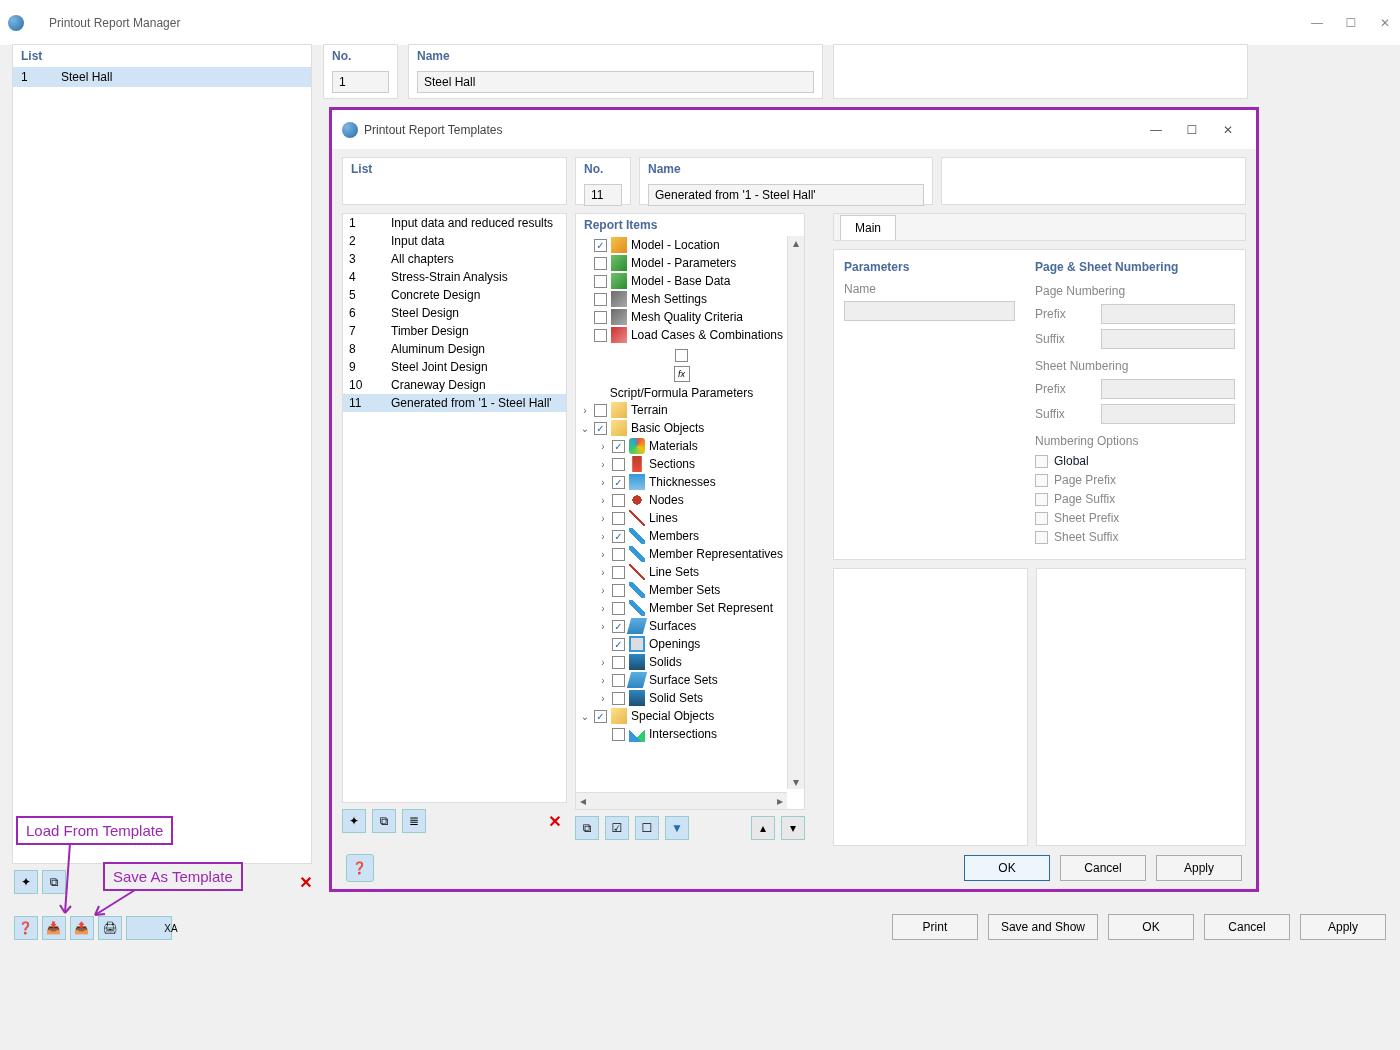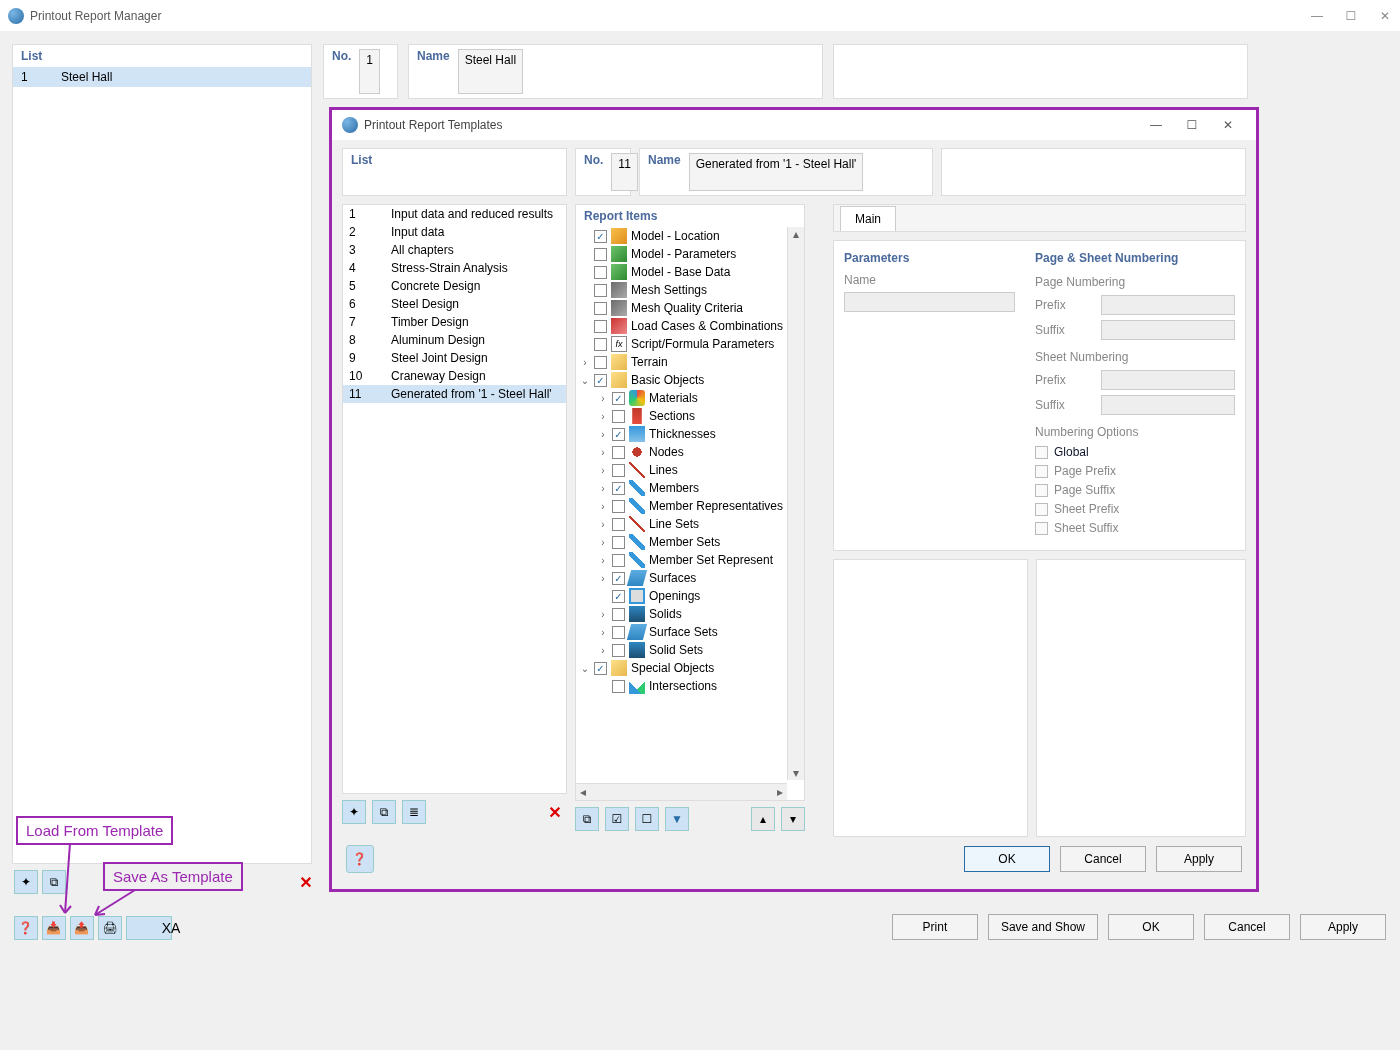--- a/index.html
+++ b/index.html
@@ -1,36 +1,36 @@
 <!DOCTYPE html>
 <html><head>
 <meta charset="utf-8">
 <style>
 * { box-sizing: border-box; margin: 0; padding: 0; font-family: "Segoe UI", Tahoma, sans-serif; font-size: 12px; }
 body { background: #f0f0f0; width: 1400px; height: 1050px; position: relative; overflow: hidden; }
 
-.titlebar { height: 31px; display: flex; align-items: center; padding: 0 8px; background: #fff; color: #555; }
+.titlebar { height: 45px; display: flex; align-items: center; padding: 0 8px; background: #fff; color: #555; gap: 19px; }
 .titlebar .app-icon { width: 16px; height: 16px; margin-right: 6px; background: radial-gradient(circle at 30% 30%, #7bb7e5, #2a6ca5); border-radius: 50%; }
 .titlebar .title { flex: 1; color: #5a5a5a; }
 .titlebar .win-controls { display: flex; gap: 20px; }
 .titlebar .win-btn { width: 14px; height: 14px; display: inline-flex; align-items: center; justify-content: center; color: #888; cursor: default; }
 .list-header { display: flex; padding: 4px 8px; color: #4a6a9c; font-weight: 600; }
 .list-row { display: flex; padding: 3px 8px; background: #d0e4f5; }
 .list-row .num { width: 40px; }
-.small-panel { padding: 4px 8px; background:#fff; border:1px solid #ddd; display:flex; gap:8px;}
+.small-panel { padding: 4px 8px; background:#fff; border:1px solid #ddd; display:flex; flex-direction:column; gap:8px;}
 .small-panel .hdr { color: #4a6a9c; font-weight: 600; }
 .small-panel .val { background: #f4f4f4; border: 1px solid #ccc; padding: 3px 6px; }
 
 .no-panel { width: 75px; }
 .name-panel { width: 415px; }
 .blank-panel { flex: 1; background:#fff; border:1px solid #ddd;}
 
 
 .modal { position: absolute; left: 329px; top: 107px; width: 930px; height: 785px; background: #f0f0f0; border: 3px solid #9c27b0; }
-.modal-titlebar { height: 30px; background: #fff; display: flex; align-items: center; padding: 0 10px; }
+.modal-titlebar { height: 39px; background: #fff; display: flex; align-items: center; padding: 0 10px; }
 .modal-titlebar .app-icon { width: 16px; height: 16px; margin-right: 6px; background: radial-gradient(circle at 30% 30%, #7bb7e5, #2a6ca5); border-radius: 50%; }
 .modal-titlebar .title { flex: 1; color: #444; }
 .modal-titlebar .win-btn { width: 36px; text-align: center; color: #555; }
 
 .modal-body { padding: 8px 10px; height: calc(100% - 30px); display: flex; flex-direction: column; }
 .modal-top { display: flex; gap: 8px; height: 48px; margin-bottom: 8px;}
 .modal-list-panel { width: 225px; background:#fff; border:1px solid #ddd; }
 .modal-list-header { padding: 4px 8px; color:#4a6a9c; font-weight:600;}
 .tpl-list { width: 225px; background:#fff; border:1px solid #ddd; height: 590px; overflow:hidden;}
 .tpl-row { display:flex; padding:2px 6px; }
@@ -138,21 +138,21 @@
   <span class="tb-btn">✦</span>
   <span class="tb-btn">⧉</span>
   <span style="width:220px;"></span>
   <span class="tb-btn red">✕</span>
 </div>
 <div class="outer-bottom-tools2">
   <span class="tb-btn" style="font-weight:bold;color:#2a6ca5;">❓</span>
   <span class="tb-btn">📥</span>
   <span class="tb-btn">📤</span>
   <span class="tb-btn">🖨</span>
-  <span class="tb-btn" style="font-size:14px;padding-left:44px;">XA</span>
+  <span class="tb-btn" style="font-size:10px;padding-left:44px;">XA</span>
 </div>
 
 <div class="outer-bottom-buttons" style="bottom:auto; top:914px;">
   <button class="btn">Print</button>
   <button class="btn">Save and Show</button>
   <button class="btn">OK</button>
   <button class="btn">Cancel</button>
   <button class="btn">Apply</button>
 </div>
 
@@ -282,21 +282,21 @@
                   <span class="chk"></span>
                   <span class="tree-icon ic-mesh"></span>
                   <span>Mesh Quality Criteria</span>
                 </div>
                 <div class="tree-item" style="padding-left: 4px;">
                   <span class="expander"></span>
                   <span class="chk"></span>
                   <span class="tree-icon ic-load"></span>
                   <span>Load Cases &amp; Combinations</span>
                 </div>
-                <div class="tree-item" style="padding-left: 4px;">
+                <div class="tree-item" style="padding-left: 4px; flex-direction: column;">
                   <span class="expander"></span>
                   <span class="chk"></span>
                   <span class="tree-icon ic-fx">fx</span>
                   <span>Script/Formula Parameters</span>
                 </div>
                 <div class="tree-item" style="padding-left: 4px;">
                   <span class="expander">›</span>
                   <span class="chk"></span>
                   <span class="tree-icon ic-folder"></span>
                   <span>Terrain</span>

